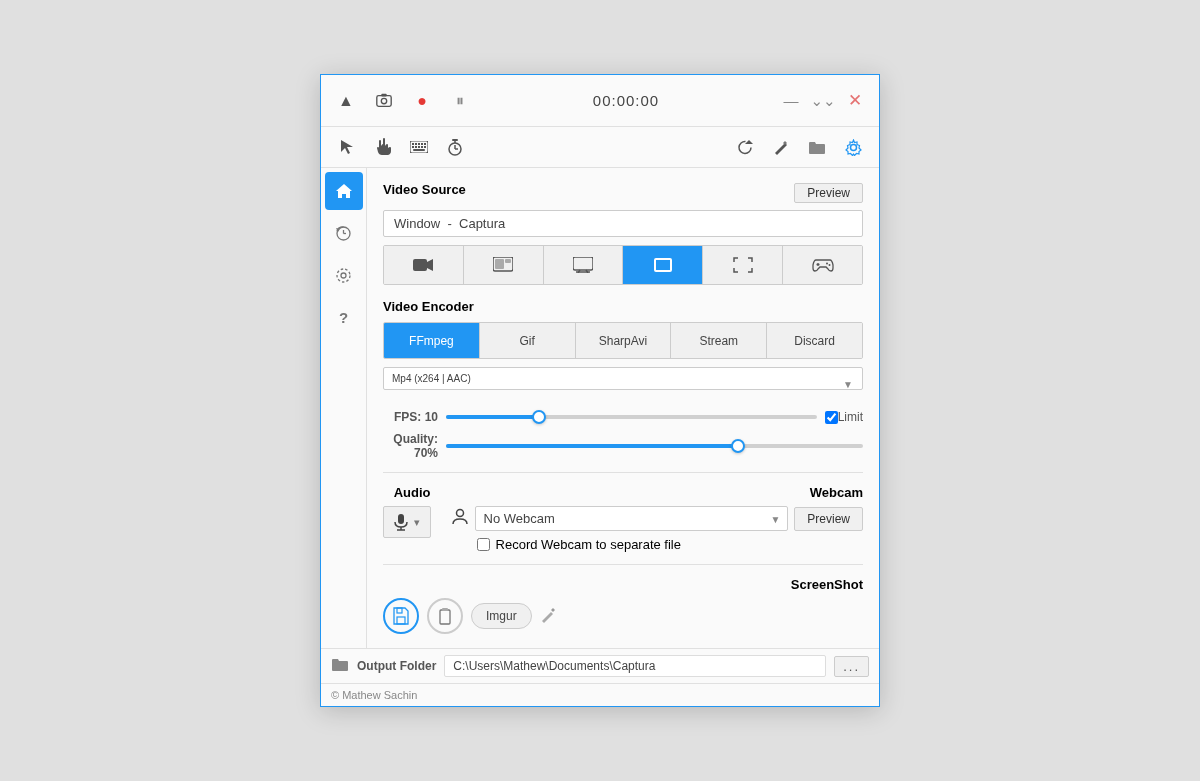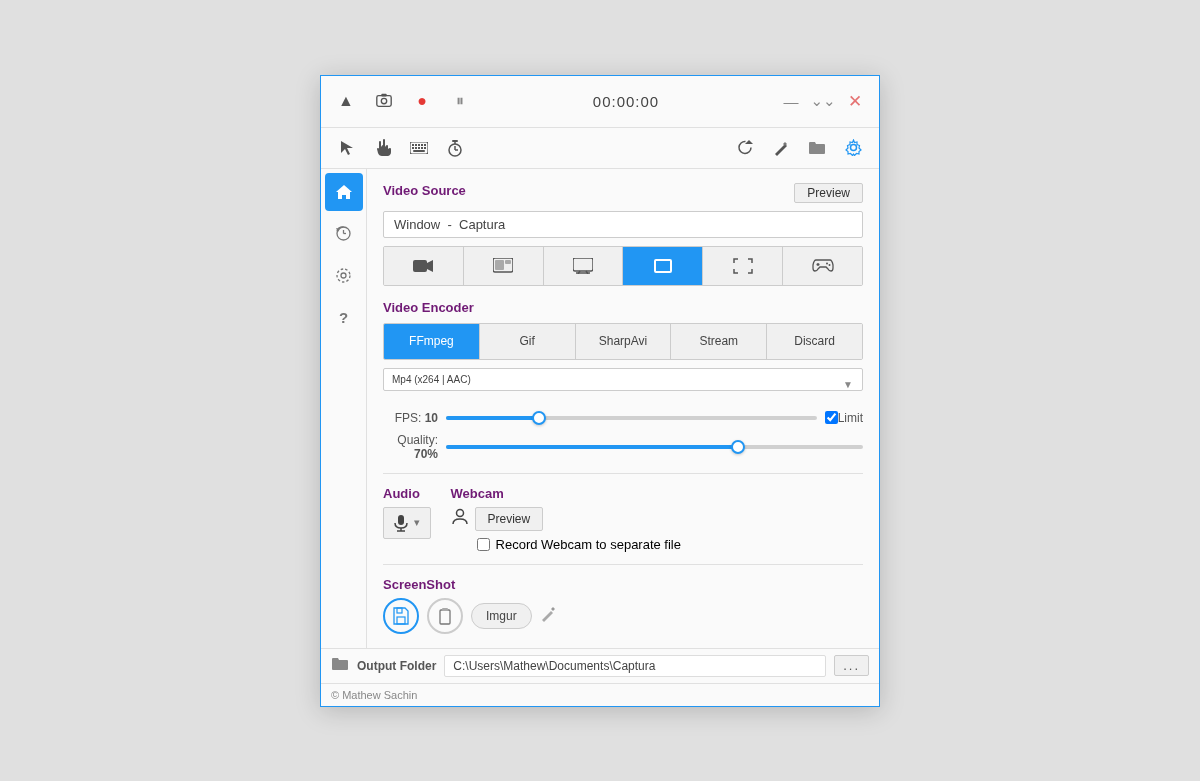--- a/index.html
+++ b/index.html
@@ -119,22 +119,23 @@
       flex: 1;
       padding: 14px 16px 14px 16px;
       overflow-y: auto;
       background: #fafafa;
     }
 
     
     .section-title {
       font-size: 13px;
       font-weight: 600;
-      color: #701a75;
+      color: #000000;
       margin-bottom: 6px;
+      text-align: right;
     }
 
     
     .vs-header {
       display: flex;
       justify-content: space-between;
       align-items: center;
       margin-bottom: 7px;
     }
     .preview-btn {
@@ -232,20 +233,21 @@
       align-items: center;
       margin-bottom: 8px;
       gap: 8px;
     }
     .slider-label {
       font-size: 12px;
       color: #555;
       width: 55px;
       text-align: right;
       flex-shrink: 0;
+      font-weight: bold;
     }
     .slider-track {
       flex: 1;
       height: 4px;
       background: #d0d0d0;
       border-radius: 2px;
       position: relative;
     }
     .slider-fill {
       height: 100%;
@@ -652,20 +654,25 @@
         <div class="webcam-section">
           <div class="section-title">Webcam</div>
           <div style="margin-bottom:5px;"></div>
           <div class="webcam-row">
             <span class="webcam-icon">
               <svg width="18" height="18" viewBox="0 0 18 18">
                   <circle cx="9" cy="6" r="3.5" fill="none" stroke="#444" stroke-width="1.5"></circle>
                   <path d="M2 17 Q2 12 9 12 Q16 12 16 17" fill="none" stroke="#444" stroke-width="1.5"></path>
                 </svg>
             </span>
+            <div class="webcam-select-wrap">
+              <select class="webcam-select">
+                <option>No Webcam</option>
+              </select>
+            </div>
             <button class="webcam-preview-btn">Preview</button>
           </div>
           <div class="record-webcam-row">
             <input type="checkbox" style="">
             <span>Record Webcam to separate file</span>
           </div>
         </div>
       </div>
 
       <hr class="divider">

